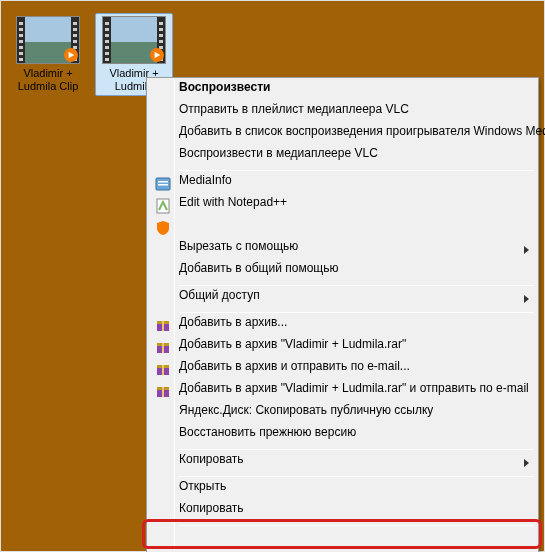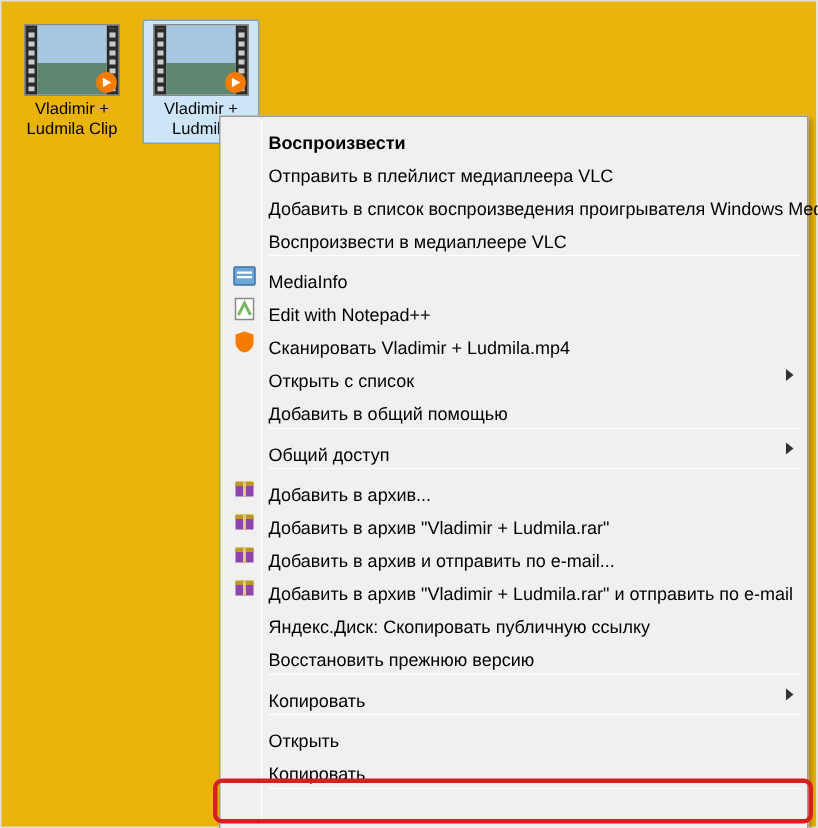--- a/index.html
+++ b/index.html
@@ -7,21 +7,21 @@
     margin: 0; padding: 0;
     width: 545px; height: 552px;
     font-family: "Segoe UI", Tahoma, sans-serif;
     font-size: 12px;
     background: #fff;
     overflow: hidden;
   }
   .desktop {
     position: relative;
     width: 545px; height: 552px;
-    background: #eab308;
+    background: #a16207;
     border: 1px solid #e0e0e0;
   }
   .file-item {
     position: absolute;
     width: 78px;
     text-align: center;
     border: 1px solid transparent;
     padding: 2px;
     border-radius: 2px;
   }
@@ -69,21 +69,21 @@
     left: 145px; top: 76px;
     width: 393px;
     background: #f0f0f0;
     border: 1px solid #9b9b9b;
     box-shadow: 2px 2px 3px rgba(0,0,0,0.25);
     padding: 2px;
   }
   .ctx-item {
     position: relative;
     display: flex;
-    align-items: flex-end;
+    align-items: flex-start;
     height: 22px;
     padding-left: 30px;
     padding-right: 20px;
     white-space: nowrap;
     color: #000;
   }
   .ctx-item.bold { font-weight: bold; }
   .ctx-sep {
     height: 1px;
     margin: 2px 2px 2px 30px;
@@ -180,24 +180,23 @@
           </svg>
       </span>
       <span>Edit with Notepad++</span>
     </div>
     <div class="ctx-item">
       <span class="ctx-icon">
         <svg viewBox="0 0 16 16">
             <path d="M8 1 L14 3 V8 C14 12 11 14.5 8 15 C5 14.5 2 12 2 8 V3 Z" fill="#f57c00"></path>
           </svg>
       </span>
-      <span>Сканировать Vladimir + Ludmila.mp4</span>
-    </div>
-    <div class="ctx-item">
-      <span>Открыть с список</span>
+    </div>
+    <div class="ctx-item">
+      <span>Вырезать с помощью</span>
       <span class="ctx-arrow"><svg viewBox="0 0 8 8">
             <path d="M2 0 L7 4 L2 8 Z"></path>
           </svg></span>
     </div>
     <div class="ctx-item">
       <span>Добавить в общий помощью</span>
     </div>
     <div class="ctx-sep"></div>
 
     <div class="ctx-item">

